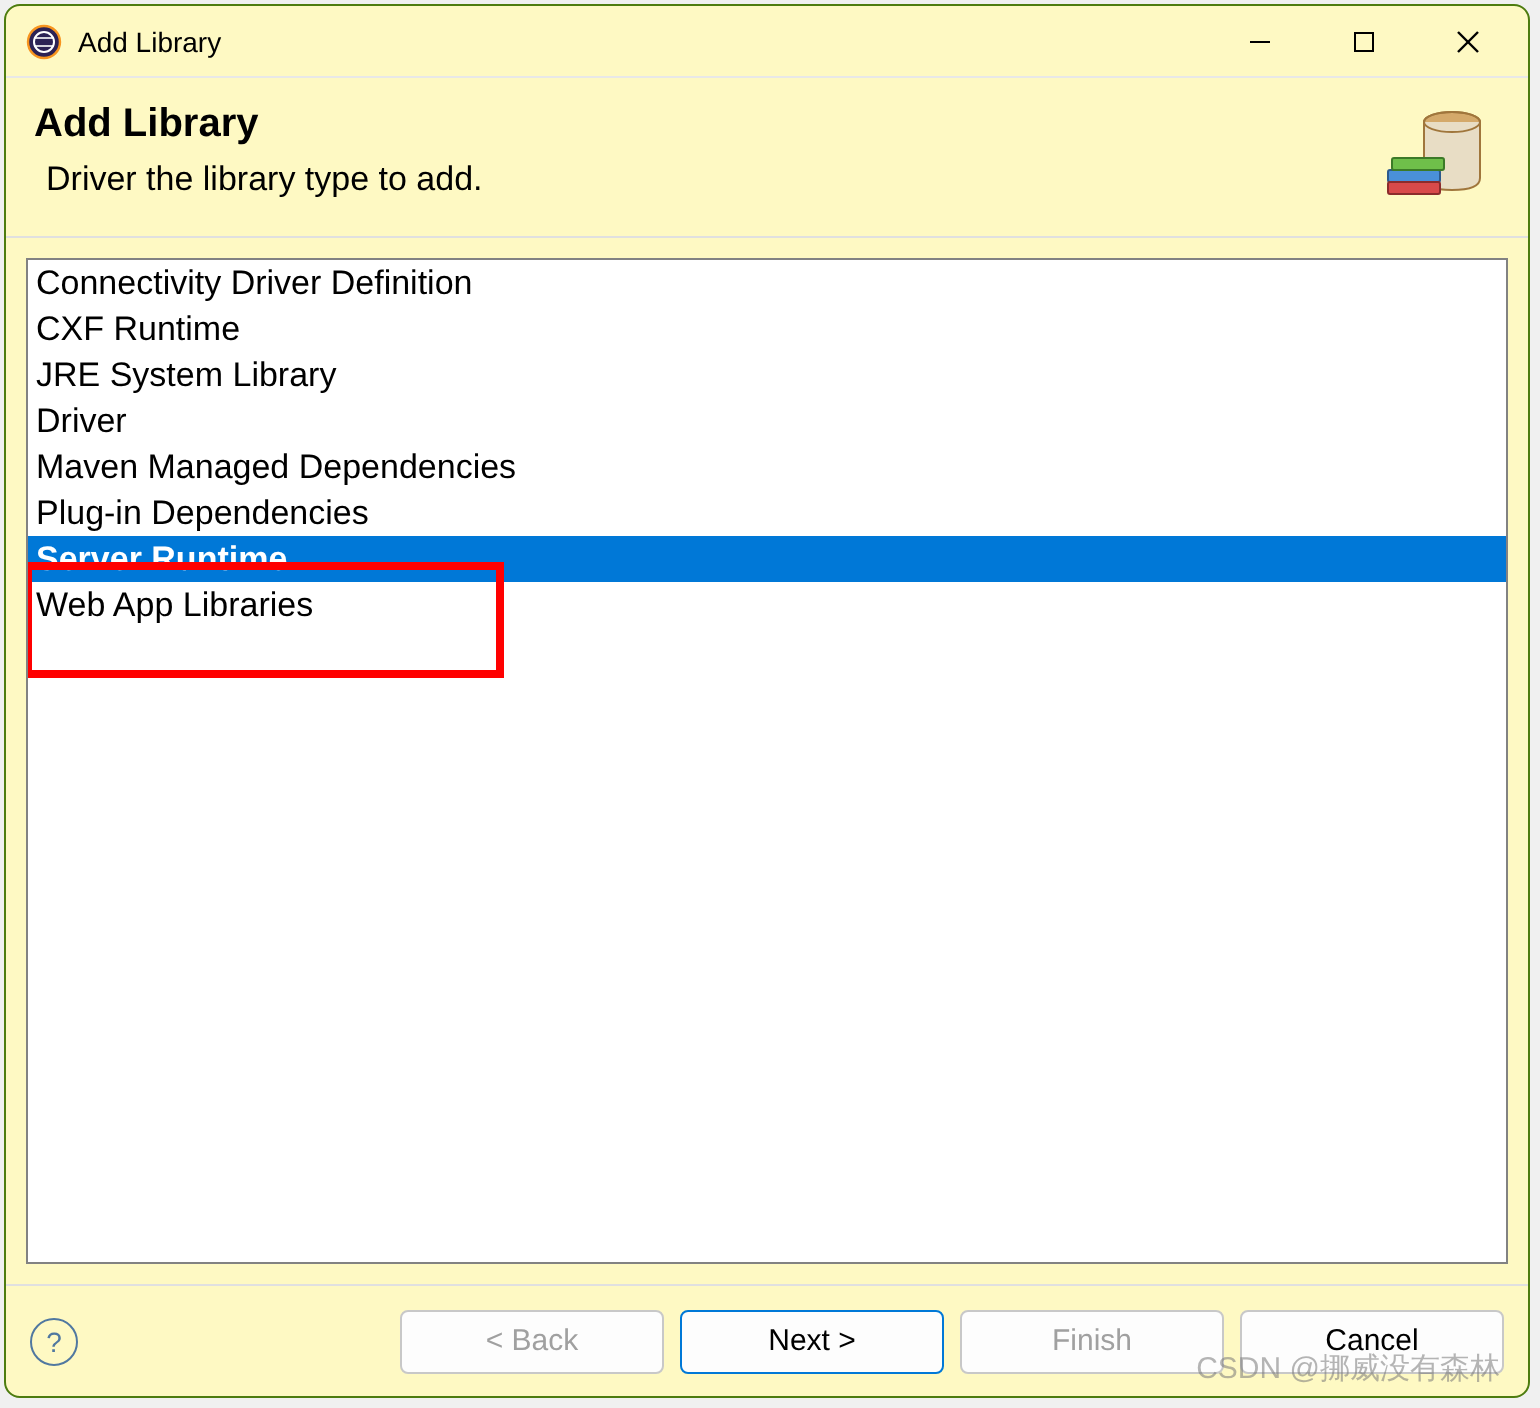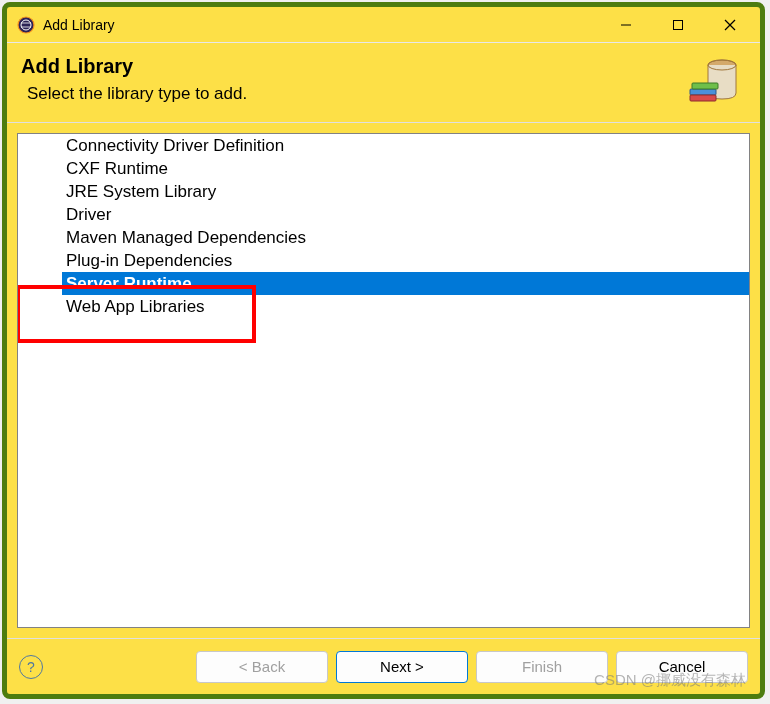--- a/index.html
+++ b/index.html
@@ -7,22 +7,22 @@
       font-family: "Segoe UI", Tahoma, sans-serif;
       font-size: 14px;
       background: #f0f0f0;
       width: 770px;
       height: 704px;
       overflow: hidden;
     }
     .window {
       width: 763px;
       height: 697px;
-      background: #fde047;
-      border: 5px solid #4d7c0f;
+      background: #fef9c3;
+      border: 1px solid #4d7c0f;
       border-radius: 8px;
       display: flex;
       flex-direction: column;
       position: relative;
       margin: 2px;
     }
     .titlebar {
       height: 36px;
       display: flex;
       align-items: center;
@@ -54,21 +54,20 @@
       flex: 1;
       padding: 10px;
       display: flex;
     }
     .listbox {
       flex: 1;
       border: 1px solid #828282;
       background: #fff;
       overflow: auto;
       position: relative;
-      padding-left: 44px;
     }
     .list-item {
       font-size: 17px;
       line-height: 23px;
       padding: 0 4px;
       color: #000;
       white-space: nowrap;
       cursor: default;
     }
     .list-item.selected {
@@ -154,21 +153,21 @@
             <line x1="1" y1="1" x2="11" y2="11" stroke="#000" stroke-width="1.2"></line>
             <line x1="11" y1="1" x2="1" y2="11" stroke="#000" stroke-width="1.2"></line>
           </svg>
       </div>
     </div>
   </div>
 
   <div class="header">
     <div class="header-text">
       <div class="header-title">Add Library</div>
-      <div class="header-subtitle">Select the library type to add.</div>
+      <div class="header-subtitle">Driver the library type to add.</div>
     </div>
     <div class="header-icon">
       <svg width="56" height="48" viewBox="0 0 56 48">
         <ellipse cx="36" cy="10" rx="14" ry="5" fill="#d4a96a" stroke="#a0763c" stroke-width="1"></ellipse>
         <path d="M22 10 L22 38 Q22 44 36 44 Q50 44 50 38 L50 10" fill="#e8ddc5" stroke="#a0763c" stroke-width="1"></path>
         <ellipse cx="36" cy="10" rx="14" ry="5" fill="none" stroke="#a0763c" stroke-width="1"></ellipse>
         <rect x="4" y="34" width="26" height="6" rx="1" fill="#4a90d9" stroke="#2c5a8c"></rect>
         <rect x="6" y="28" width="26" height="6" rx="1" fill="#6fbf4a" stroke="#3c7a28"></rect>
         <rect x="4" y="40" width="26" height="6" rx="1" fill="#d94a4a" stroke="#8c2c2c"></rect>
       </svg>

